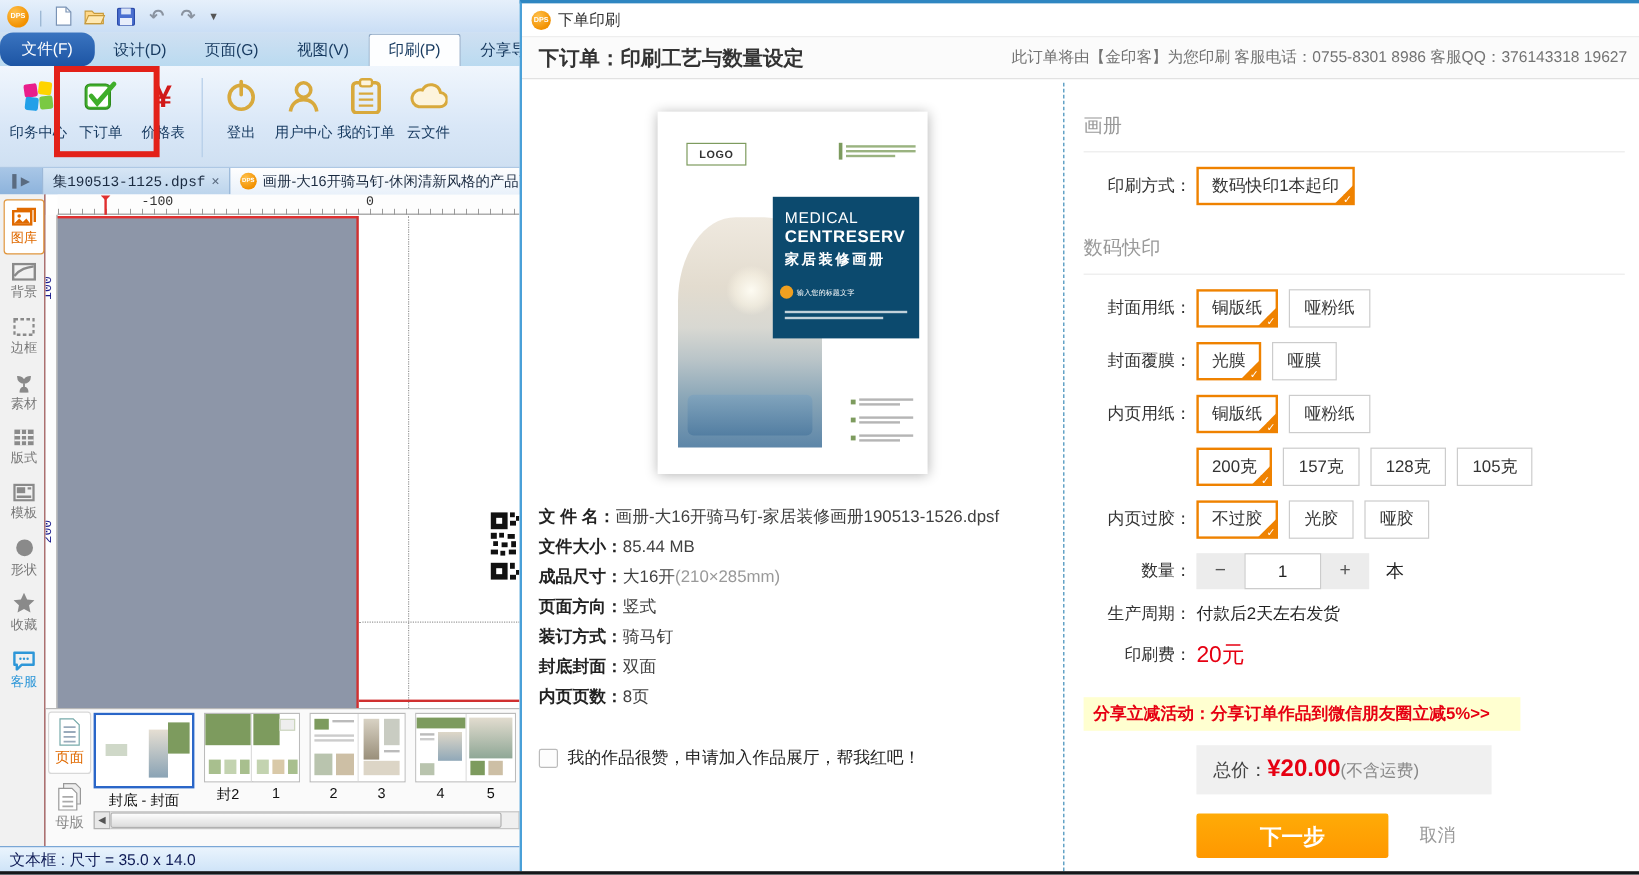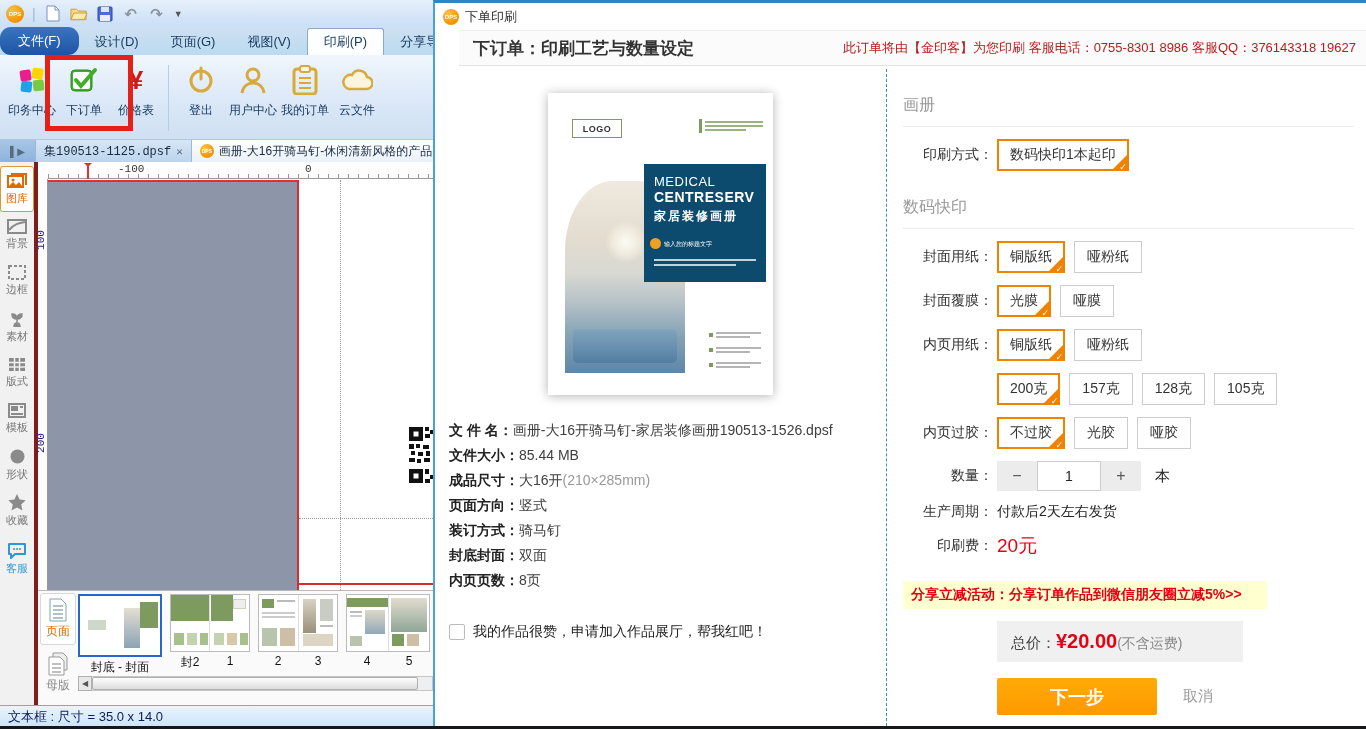--- a/index.html
+++ b/index.html
@@ -45,21 +45,21 @@
   .dtab { display:flex; align-items:center; gap:5px; padding:0 8px; font-size:12px; color:#1a2a40; white-space:nowrap; overflow:hidden; }
   .dtab.inactive { background:linear-gradient(#d7e6f5,#bcd4ec); border-right:1px solid #9cb8d8; font-family:"Liberation Mono","DejaVu Sans Mono",monospace; }
   .dtab.active { background:linear-gradient(#fefefe,#e9f1fa); flex:1; }
   .dtab .x { color:#5a6b80; font-size:11px; font-weight:bold; }
   .dps-mini { width:14px; height:14px; border-radius:50%;
     background:radial-gradient(circle at 35% 30%,#ffc14d,#f29100 70%);
     color:#fff; font-size:5px; font-weight:bold; display:flex; align-items:center; justify-content:center; flex:none; }
 
   
   .sidebar { position:absolute; left:0; top:162px; width:38px; height:543px;
-    background:#f1f1f1; border-right:4px solid #7f1d1d; display:flex; flex-direction:column; align-items:flex-start; padding-top:4px; }
+    background:#f1f1f1; border-right:1px solid #7f1d1d; display:flex; flex-direction:column; align-items:flex-end; padding-top:4px; }
   .sitem { width:34px; height:46px; display:flex; flex-direction:column; align-items:center; justify-content:center; gap:2px; color:#787878; }
   .sitem .slab { font-size:11px; white-space:nowrap; }
   .sitem.active { background:#fff; border:1px solid #e0953c; border-radius:3px; color:#e06a00; }
   .sitem.service { color:#2e97d8; margin-top:2px; }
 
   
   .canvas { position:absolute; left:38px; top:162px; width:395px; height:428px; background:#fff; overflow:hidden; }
   .hruler { position:absolute; left:10px; top:0; right:0; height:17px; background:#fdfdfd; border-bottom:1px solid #999;
     background-image:repeating-linear-gradient(90deg,#999 0 1px,transparent 1px 10px); background-size:100% 5px; background-position:0 12px; background-repeat:no-repeat; }
   .hlab { position:absolute; top:1px; font-size:11px; color:#333; font-family:"Liberation Mono","DejaVu Sans Mono",monospace; }
@@ -95,23 +95,23 @@
     background:linear-gradient(#eaf4fd,#cfe4f8); border-top:1px solid #7aa7d6;
     display:flex; align-items:flex-end; padding-left:8px; font-size:13px; color:#101c56; }
   .win-bottom { position:absolute; left:0; top:726px; width:1366px; height:3px; background:#15171a; }
 
   
   .dialog { position:absolute; left:433px; top:0; width:933px; height:726px; background:#fff;
     border-top:3px solid #2e86c1; border-left:2px solid #4aa0d8; }
   .dlg-titlebar { height:27px; display:flex; align-items:center; gap:6px; padding-left:8px; background:#fff; }
   .dlg-title { font-size:13px; color:#333; }
   .dlg-header { height:36px; background:#fbfbfb; border-top:1px solid #eee; border-bottom:1px solid #e2e2e2;
-    display:flex; align-items:center; justify-content:space-between; padding:0 10px 0 14px; overflow:hidden;margin-left:24px; }
+    display:flex; align-items:center; justify-content:space-between; padding:0 10px 0 14px; overflow:hidden; }
   .dlg-header h1 { font-size:17px; font-weight:bold; color:#333; white-space:nowrap; }
-  .svc { font-size:13px; color:#b91c1c; white-space:nowrap; }
+  .svc { font-size:13px; color:#737373; white-space:nowrap; }
 
   .dlg-left { position:absolute; left:0; top:66px; width:451px; bottom:0; }
   .dashed-sep { position:absolute; left:451px; top:66px; bottom:0; width:0; border-left:1px dashed #3d8cb8; }
   .dlg-right { position:absolute; left:452px; top:66px; right:0; bottom:0; padding:0 0 0 16px; overflow:hidden; }
 
   
   .card { position:relative; width:225px; height:302px; margin:24px auto 0 auto; background:#fff;
     box-shadow:0 1px 10px rgba(0,0,0,.3); }
   .logo-box { position:absolute; left:24px; top:26px; width:50px; height:19px; border:1px solid #7d9b5e;
     font-size:9px; font-weight:bold; color:#333; display:flex; align-items:center; justify-content:center; letter-spacing:.5px; }

